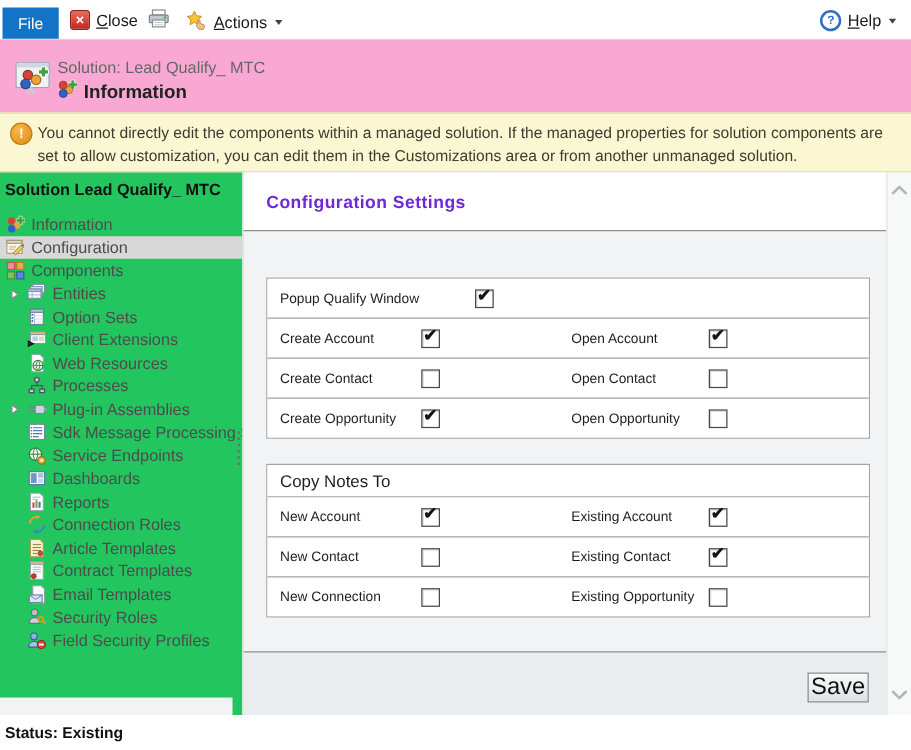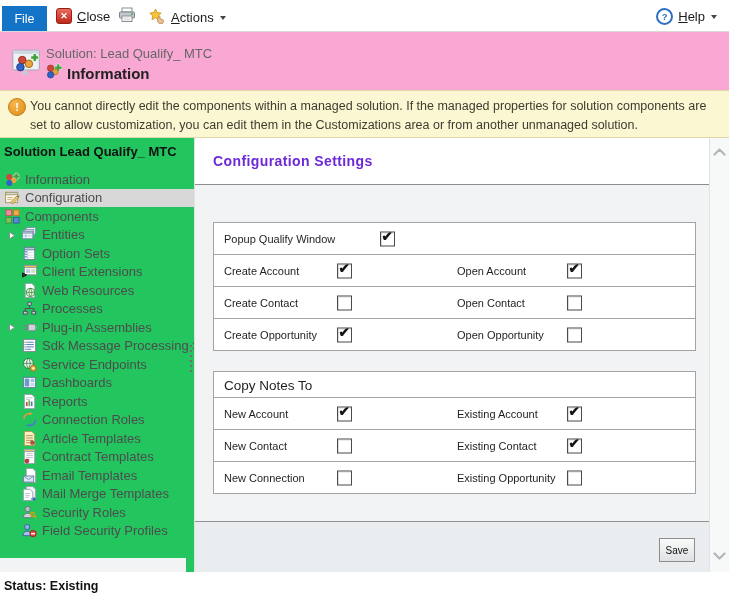--- a/index.html
+++ b/index.html
@@ -67,22 +67,22 @@
   .row + .row{border-top:1px solid #a3a3a3;}
   .tbl-header-row{position:relative;height:25px;border-bottom:1px solid #a3a3a3;background:#fff;}
   .tbl-header-label{position:absolute;left:10px;top:50%;transform:translateY(-50%);font-size:13.5px;color:#1f1f1f;}
   .cell-label{position:absolute;top:50%;transform:translateY(-50%);font-size:11px;color:#1f1f1f;white-space:nowrap;}
   .c1{left:10px;} .c2{left:243px;}
   .checkbox{position:absolute;top:50%;transform:translateY(-50%);width:13px;height:13px;background:#fff;
     border:1px solid #494949;box-shadow:inset 1px 1px 0 #dcdcdc;}
   .cb1{left:123px;} .cb2{left:353px;} .cb-solo{left:166px;}
   .checkbox.checked::after{content:"\2714";position:absolute;left:0.5px;top:-4.5px;font-size:13.5px;font-weight:bold;color:#141414;}
   .content-footer{position:absolute;left:0;right:0;bottom:0;height:50px;background:#e9edf0;border-top:1px solid #909090;}
-  .save-btn{position:absolute;right:14px;top:16px;width:36px;height:24px;background:linear-gradient(#fafafa,#dfe1e2);
-    border:1px solid #8d8d8d;font-family:"Liberation Sans",sans-serif;font-size:10px;color:#111;text-align:center;padding:0;}
+  .save-btn{position:absolute;right:14px;top:16px;width:49px;height:24px;background:linear-gradient(#fafafa,#dfe1e2);
+    border:1px solid #8d8d8d;font-family:"Liberation Sans",sans-serif;font-size:19px;color:#111;text-align:center;padding:0;}
 
   
   .scrollbar{position:relative;width:20px;background:#f7f8f8;border-left:1px solid #e3e3e3;box-sizing:border-box;}
   .scroll-up{position:absolute;top:10px;left:3px;line-height:0;}
   .scroll-down{position:absolute;bottom:12px;left:3px;line-height:0;}
 
   
   .statusbar{height:28px;background:#fff;}
   .status-text{font-size:12.5px;font-weight:bold;color:#111;padding:7px 0 0 4px;}
 </style>
@@ -376,31 +376,20 @@
           <span class="icon">
             <svg width="15" height="15" viewBox="0 0 16 16">
                 <path d="M4.5 0.5h7l3 3v12h-10z" fill="#fff" stroke="#98a2ae"></path>
                 <rect x="1.5" y="8.5" width="11" height="6.5" fill="#dce6f2" stroke="#6a82a0"></rect>
                 <path d="M1.5 8.5l5.5 3.8 5.5-3.8" fill="none" stroke="#6a82a0" stroke-width="0.8"></path>
               </svg>
           </span>
           <span class="nav-label">Email Templates</span>
         </div>
 
-        <div class="nav-item lvl2">
-          <span class="icon">
-            <svg width="15" height="15" viewBox="0 0 16 16">
-                <path d="M4.5 0.5h7l3 3v9.5h-10z" fill="#eef2f6" stroke="#98a2ae"></path>
-                <path d="M1.5 3.5h7l3 3v9h-10z" fill="#fff" stroke="#98a2ae"></path>
-                <path d="M3.5 8h5M3.5 10h5M3.5 12h3.5" stroke="#aab4be" stroke-width="0.8"></path>
-                <path d="M9.5 13.8h4.5l-1.8-1.8M14 13.8l-1.8 1.8" fill="none" stroke="#2f62c4" stroke-width="1.1"></path>
-              </svg>
-          </span>
-          <span class="nav-label">Mail Merge Templates</span>
-        </div>
 
         <div class="nav-item lvl2">
           <span class="icon">
             <svg width="15" height="15" viewBox="0 0 16 16">
                 <circle cx="6" cy="4.3" r="2.8" fill="#b8bec6" stroke="#6a737e"></circle>
                 <path d="M1.5 13.5c0-3 2-4.8 4.5-4.8s4.5 1.8 4.5 4.8z" fill="#cdd3da" stroke="#6a737e"></path>
                 <circle cx="11.3" cy="10" r="2" fill="none" stroke="#d4a017" stroke-width="1.4"></circle>
                 <path d="M12.8 11.5l2.5 2.5M14.3 12.6l1-1" stroke="#d4a017" stroke-width="1.4" fill="none"></path>
               </svg>
           </span>

